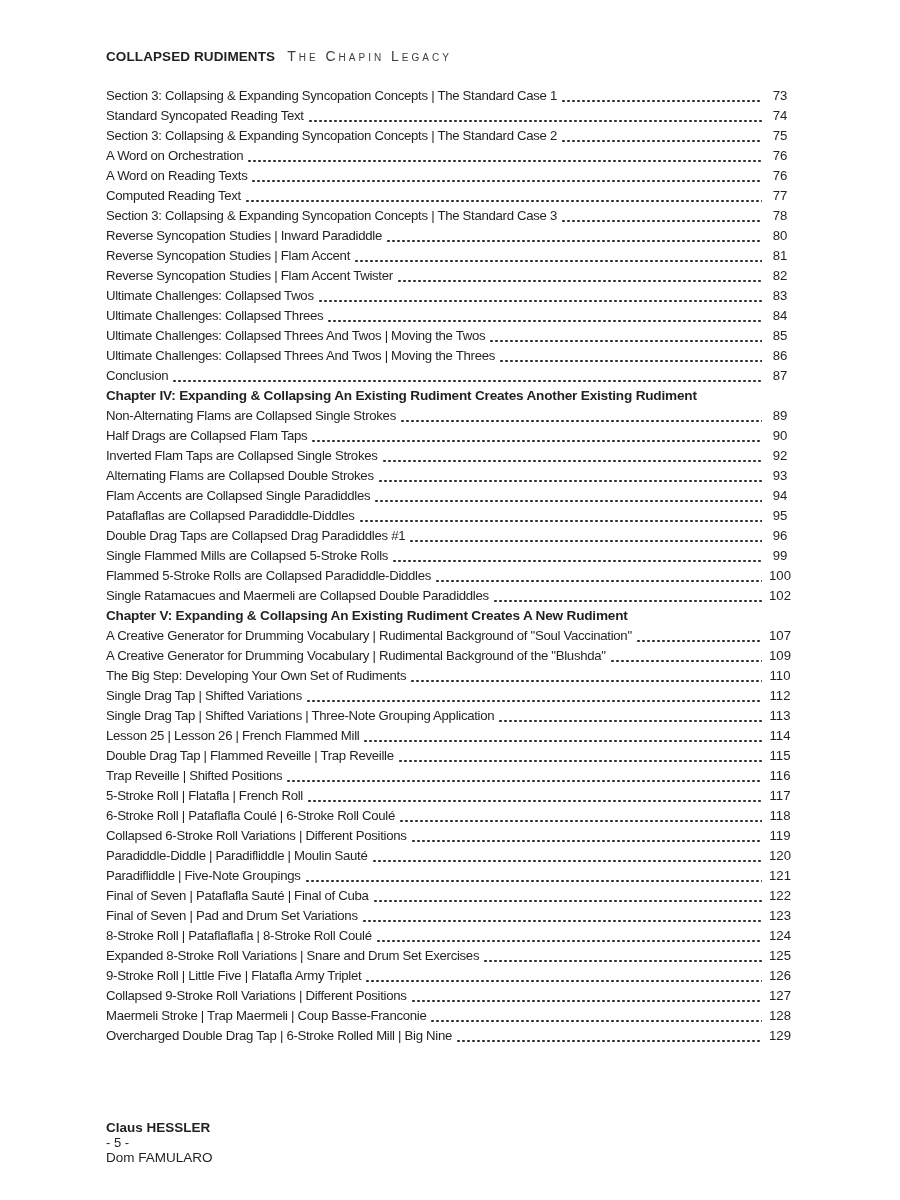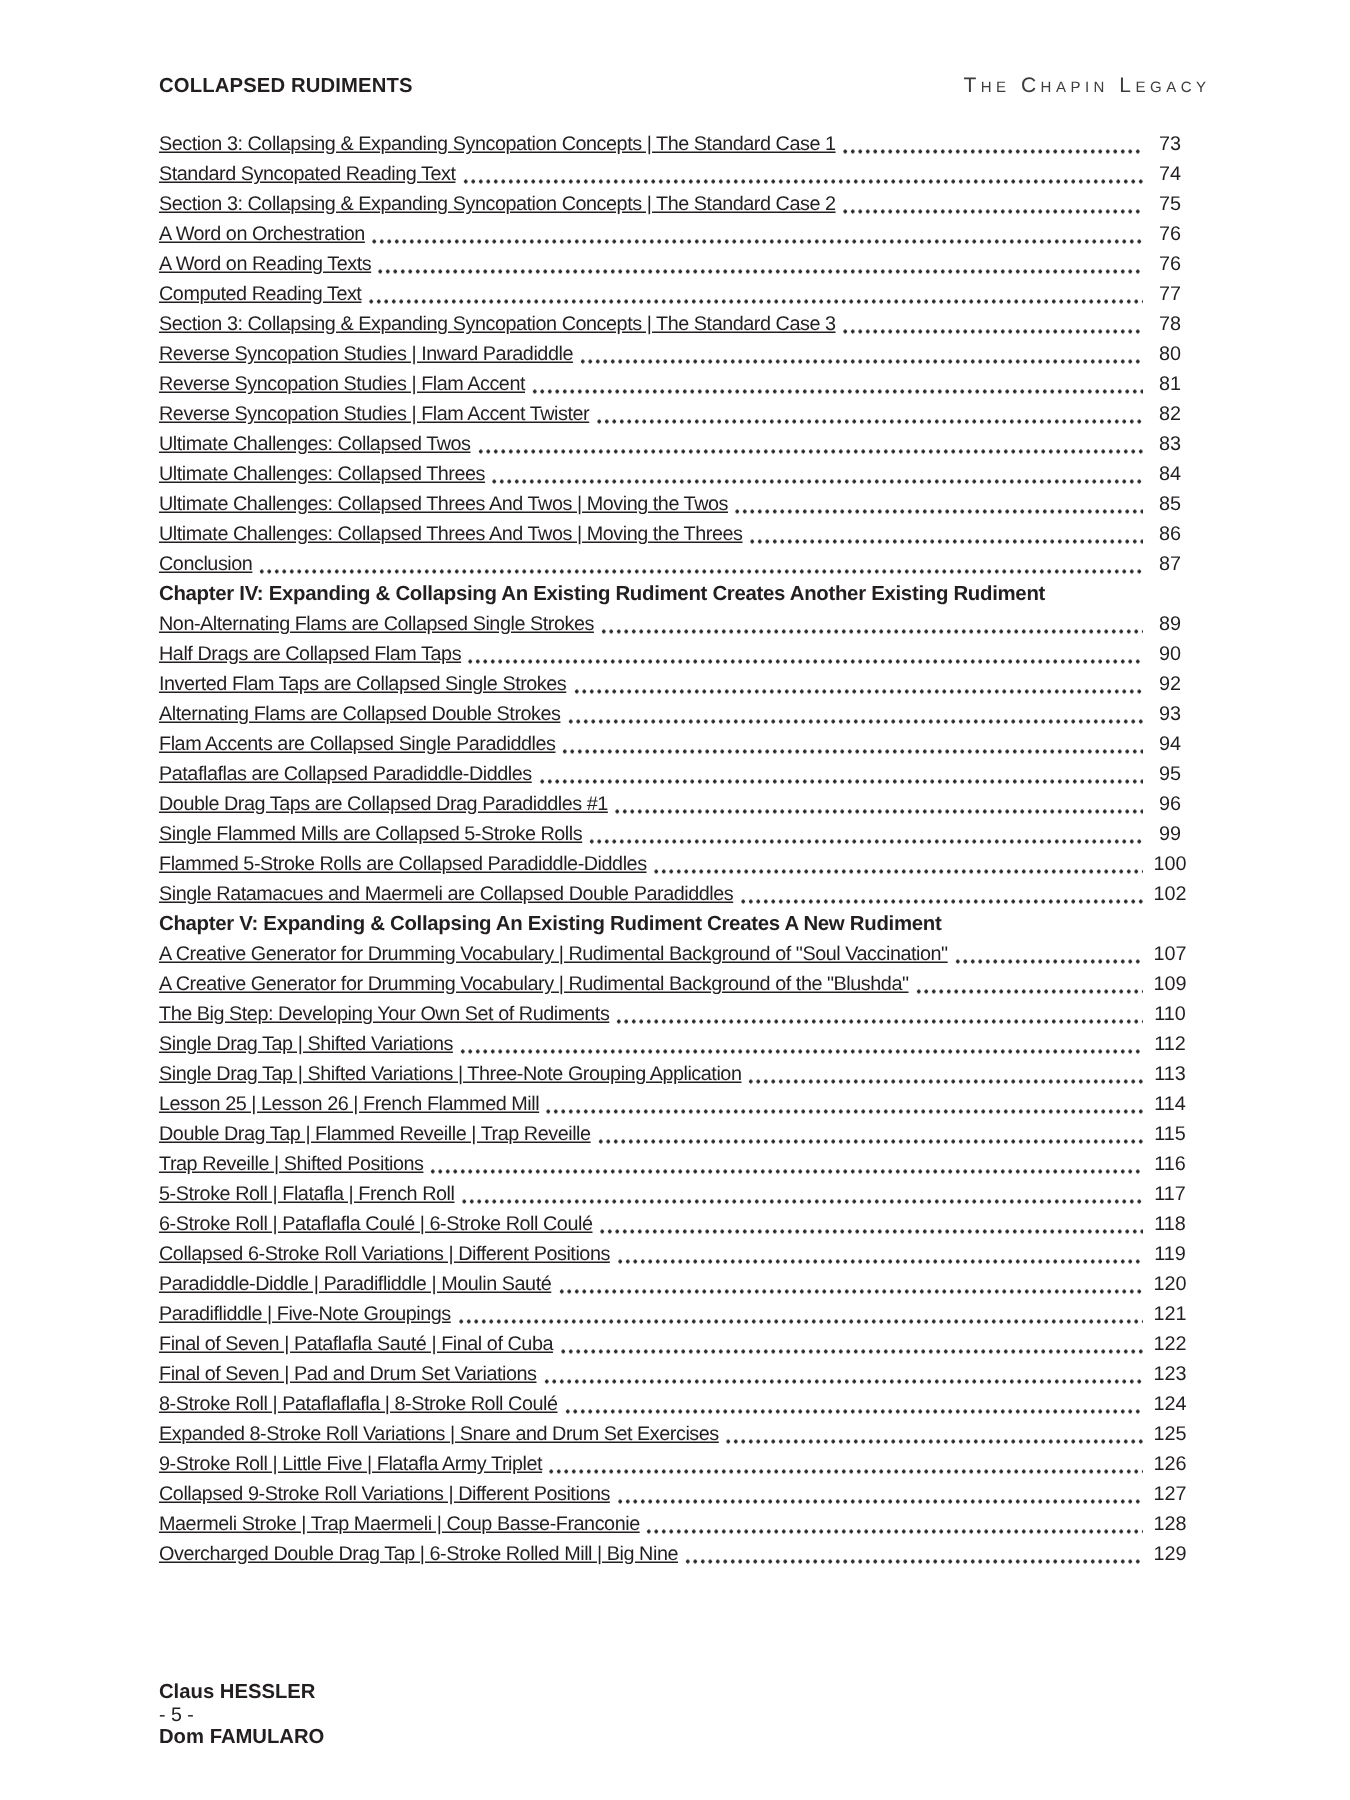--- a/index.html
+++ b/index.html
@@ -8,25 +8,25 @@
     width: 900px;
     height: 1200px;
     background: #ffffff;
     font-family: "Liberation Sans", sans-serif;
     color: #231f20;
     overflow: hidden;
   }
   .header {
     position: absolute;
     left: 106px;
-    right: 93px;
+    right: 107px;
     top: 48px;
     display: flex;
-    justify-content: space-between;
     align-items: baseline;
+    gap: 12px;
   }
   .header-left {
     font-weight: bold;
     font-size: 13.5px;
     letter-spacing: 0.1px;
   }
   .header-right {
     font-size: 14px;
     font-variant: small-caps;
     letter-spacing: 3px;
@@ -48,21 +48,21 @@
     letter-spacing: -0.2px;
   }
   .row {
     display: flex;
     align-items: baseline;
     height: 20px;
     font-size: 13.2px;
     line-height: 20px;
     letter-spacing: -0.3px;
   }
-  .title { white-space: nowrap; text-decoration: underline; }
+  .title { white-space: nowrap; }
   .leader {
     flex: 1;
     min-width: 12px;
     align-self: stretch;
     margin: 0 5px 0 4px;
     background-image: radial-gradient(circle, #2e2a2b 1.05px, transparent 1.35px);
     background-size: 5px 4px;
     background-repeat: repeat-x;
     background-position: 0 calc(100% - 3px);
   }
@@ -78,21 +78,21 @@
     right: 107px;
     top: 1120px;
     display: flex;
     align-items: baseline;
     font-size: 13.5px;
     flex-direction: column;
   }
   .footer > div { flex: 1; }
   .footer-left  { text-align: left;  font-weight: bold; }
   .footer-center{ text-align: center; font-weight: normal; font-size: 13px; }
-  .footer-right { text-align: right; font-weight: bold; }
+  .footer-right { text-align: right; font-weight: normal; }
 </style>
 </head>
 <body>
 
 <div class="page">
   <div class="header">
     <div class="header-left">COLLAPSED RUDIMENTS</div>
     <div class="header-right">The Chapin Legacy</div>
   </div>
 

